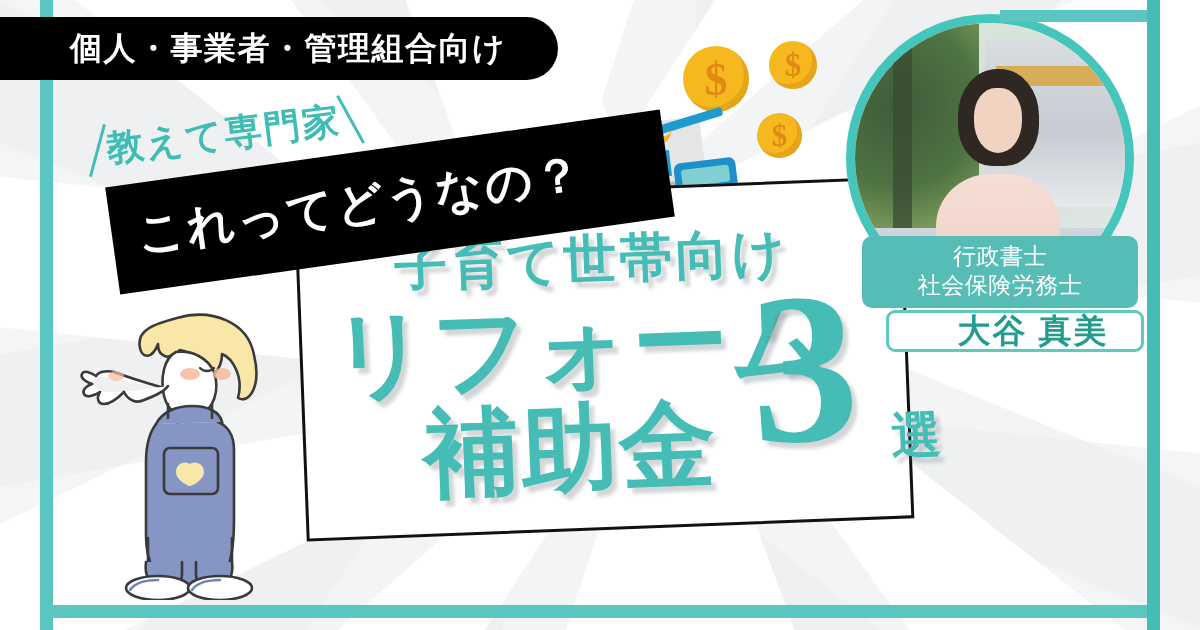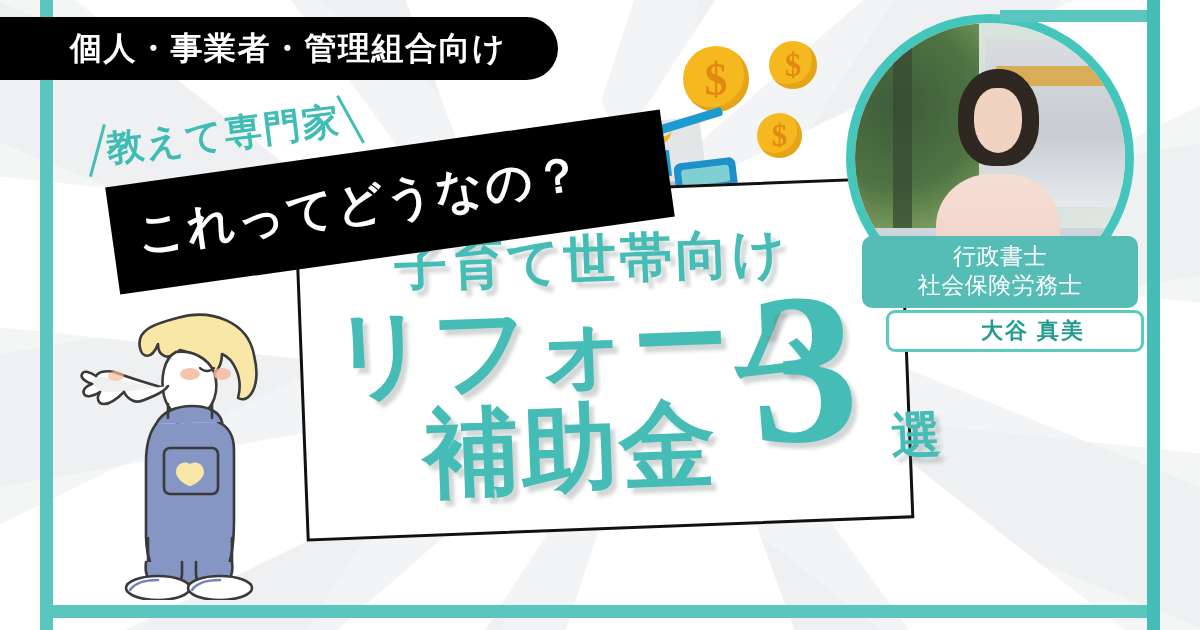--- a/index.html
+++ b/index.html
@@ -341,21 +341,21 @@
     background: #ffffff;
     border: 3px solid #5ccabe;
     border-radius: 9px;
     display: flex;
     align-items: center;
     justify-content: center;
     z-index: 39;
   }
   .name-badge span {
     color: #249b8f;
-    font-size: 22px;
+    font-size: 33px;
     font-weight: 700;
     letter-spacing: 2px;
     white-space: nowrap;
     margin-left: 36px;
   }
 
   
   .bottom-pill {
     position: absolute;
     left: 448px; top: 542px;

